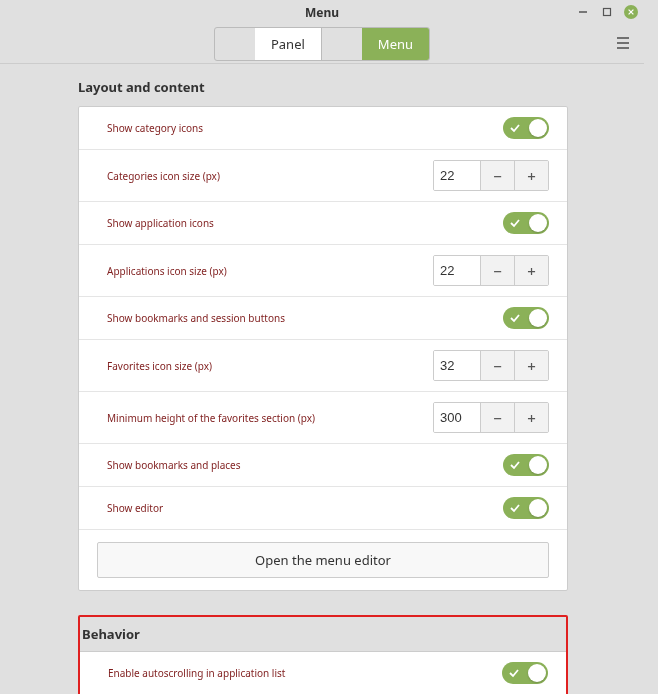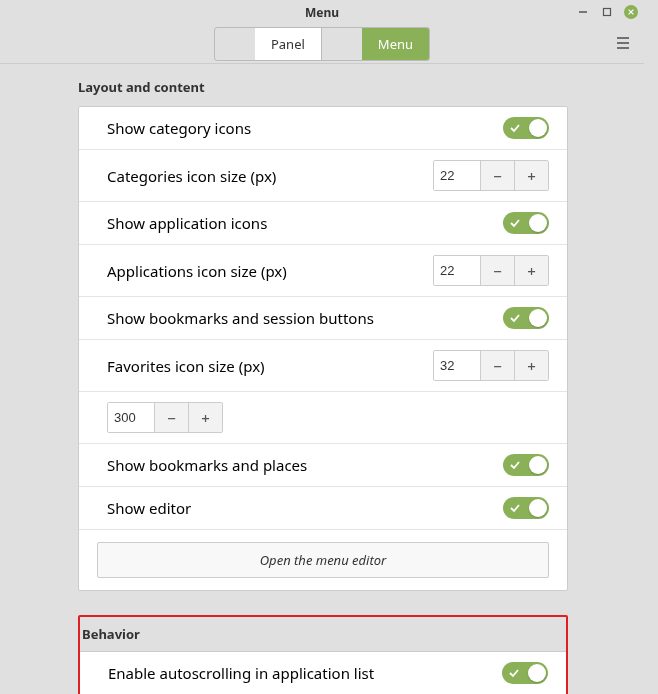--- a/index.html
+++ b/index.html
@@ -124,22 +124,22 @@
     align-items: center;
     justify-content: space-between;
     padding: 10px 18px 10px 28px;
     border-bottom: 1px solid #e5e5e5;
     min-height: 40px;
   }
   .row:last-child {
     border-bottom: none;
   }
   .row-label {
-    font-size: 15px;
-    color: #000000;
+    font-size: 10px;
+    color: #7f1d1d;
   }
   
   .toggle {
     width: 46px;
     height: 22px;
     border-radius: 11px;
     position: relative;
     cursor: pointer;
   }
   .toggle.on {
@@ -302,20 +302,21 @@
       <div class="row">
         <span class="row-label">Favorites icon size (px)</span>
         <div class="spin">
           <input type="text" value="32" style="">
           <div class="spin-btn">−</div>
           <div class="spin-btn">+</div>
         </div>
       </div>
 
       <div class="row">
+        <span class="row-label">Minimum height of the favorites section (px)</span>
         <div class="spin">
           <input type="text" value="300" style="">
           <div class="spin-btn">−</div>
           <div class="spin-btn">+</div>
         </div>
       </div>
 
       <div class="row">
         <span class="row-label">Show bookmarks and places</span>
         <div class="toggle on">
@@ -329,21 +330,21 @@
       <div class="row">
         <span class="row-label">Show editor</span>
         <div class="toggle on">
           <span class="toggle-check"><svg width="10" height="10" viewBox="0 0 10 10">
                 <polyline points="1,5 4,8 9,2" fill="none" stroke="#fff" stroke-width="1.8"></polyline>
               </svg></span>
           <div class="toggle-knob"></div>
         </div>
       </div>
 
-      <div class="row full-button-row" style="justify-content:stretch;padding:12px 18px;font-style:italic;">
+      <div class="row full-button-row" style="justify-content:stretch;padding:12px 18px;">
         <div class="full-button">Open the menu editor</div>
       </div>
 
     </div>
 
     <div class="highlight-section">
       <div class="section-title">Behavior</div>
       <div class="section-box" style="margin:0 0 0 0;border-radius:0;border-left:none;border-right:none;border-bottom:none;">
 
         <div class="row">

